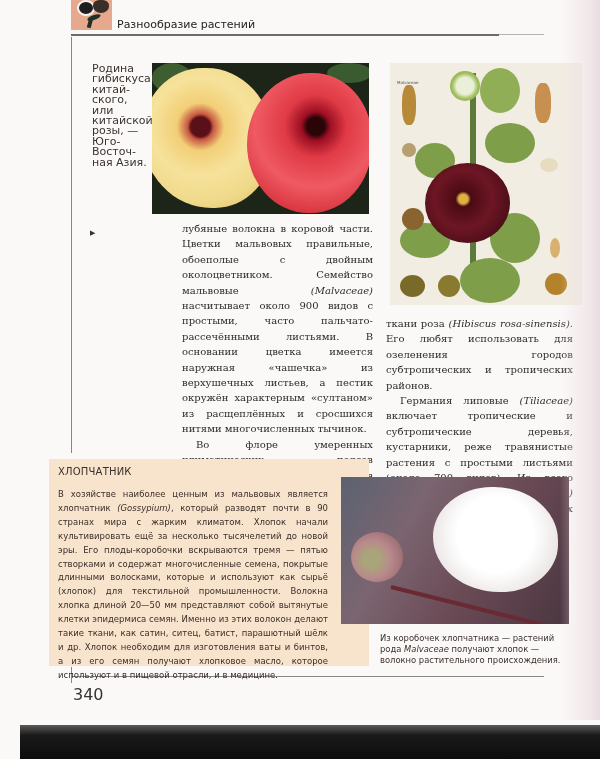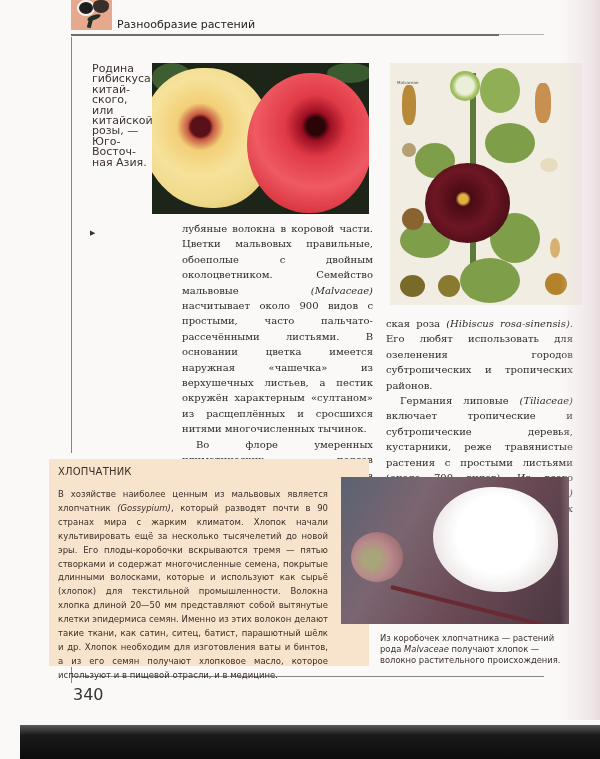--- a/index.html
+++ b/index.html
@@ -166,21 +166,21 @@
     <div class="bot-item" style="left:150px;top:95px;width:18px;height:14px;background:#e8dcc0;"></div>
     <div class="bot-item" style="left:160px;top:175px;width:10px;height:20px;background:#d8b070;"></div>
   </div>
 
   <div class="col col-mid">
     <p><span>лубяные волокна в коровой части. Цветки мальвовых правильные, обоеполые с двойным околоцветником. Семейство мальвовые </span><span class="it">(Malvaceae)</span><span> насчитывает около 900 видов с простыми, часто пальчато-рассечёнными листьями. В основании цветка имеется наружная «чашечка» из верхушечных листьев, а пестик окружён характерным «султаном» из расщеплённых и сросшихся нитями многочисленных тычинок.</span></p>
     <p class="indent"><span>Во флоре умеренных климатических поясов распространены виды родов мальва </span><span class="it">(Malva)</span><span>, хатьма </span><span class="it">(Lavathera)</span><span> и алтей </span><span class="it">(Althea)</span><span>. Как декоративное растение широко известен кустарник гибискус, или китай-</span></p>
   </div>
 
   <div class="col col-right">
-    <p><span>ская роза </span><span class="it">(Hibiscus rosa-sinensis)</span><span>. Его любят использовать для озеленения городов субтропических и тропических районов.</span></p>
+    <p><span>ткани роза </span><span class="it">(Hibiscus rosa-sinensis)</span><span>. Его любят использовать для озеленения городов субтропических и тропических районов.</span></p>
     <p class="indent"><span>Германия липовые </span><span class="it">(Tiliaceae)</span><span> включает тропические и субтропические деревья, кустарники, реже травянистые растения с простыми листьями (около 700 видов). Из всего семейства только липа </span><span class="it">(Tilia)</span><span> встречается в умеренных широтах Северного полушария. Это круп-</span></p>
   </div>
 
   <div class="box"></div>
   <div class="box-title">ХЛОПЧАТНИК</div>
   <div class="box-text"><span>В хозяйстве наиболее ценным из мальвовых является хлопчатник </span><span class="it">(Gossypium)</span><span>, который разводят почти в 90 странах мира с жарким климатом. Хлопок начали культивировать ещё за несколько тысячелетий до новой эры. Его плоды-коробочки вскрываются тремя — пятью створками и содержат многочисленные семена, покрытые длинными волосками, которые и используют как сырьё (хлопок) для текстильной промышленности. Волокна хлопка длиной 20—50 мм представляют собой вытянутые клетки эпидермиса семян. Именно из этих волокон делают такие ткани, как сатин, ситец, батист, парашютный шёлк и др. Хлопок необходим для изготовления ваты и бинтов, а из его семян получают хлопковое масло, которое используют и в пищевой отрасли, и в медицине.</span></div>
 
   <div class="img cotton">
     <div class="cotton-stem"></div>
     <div class="cotton-bud"></div>

